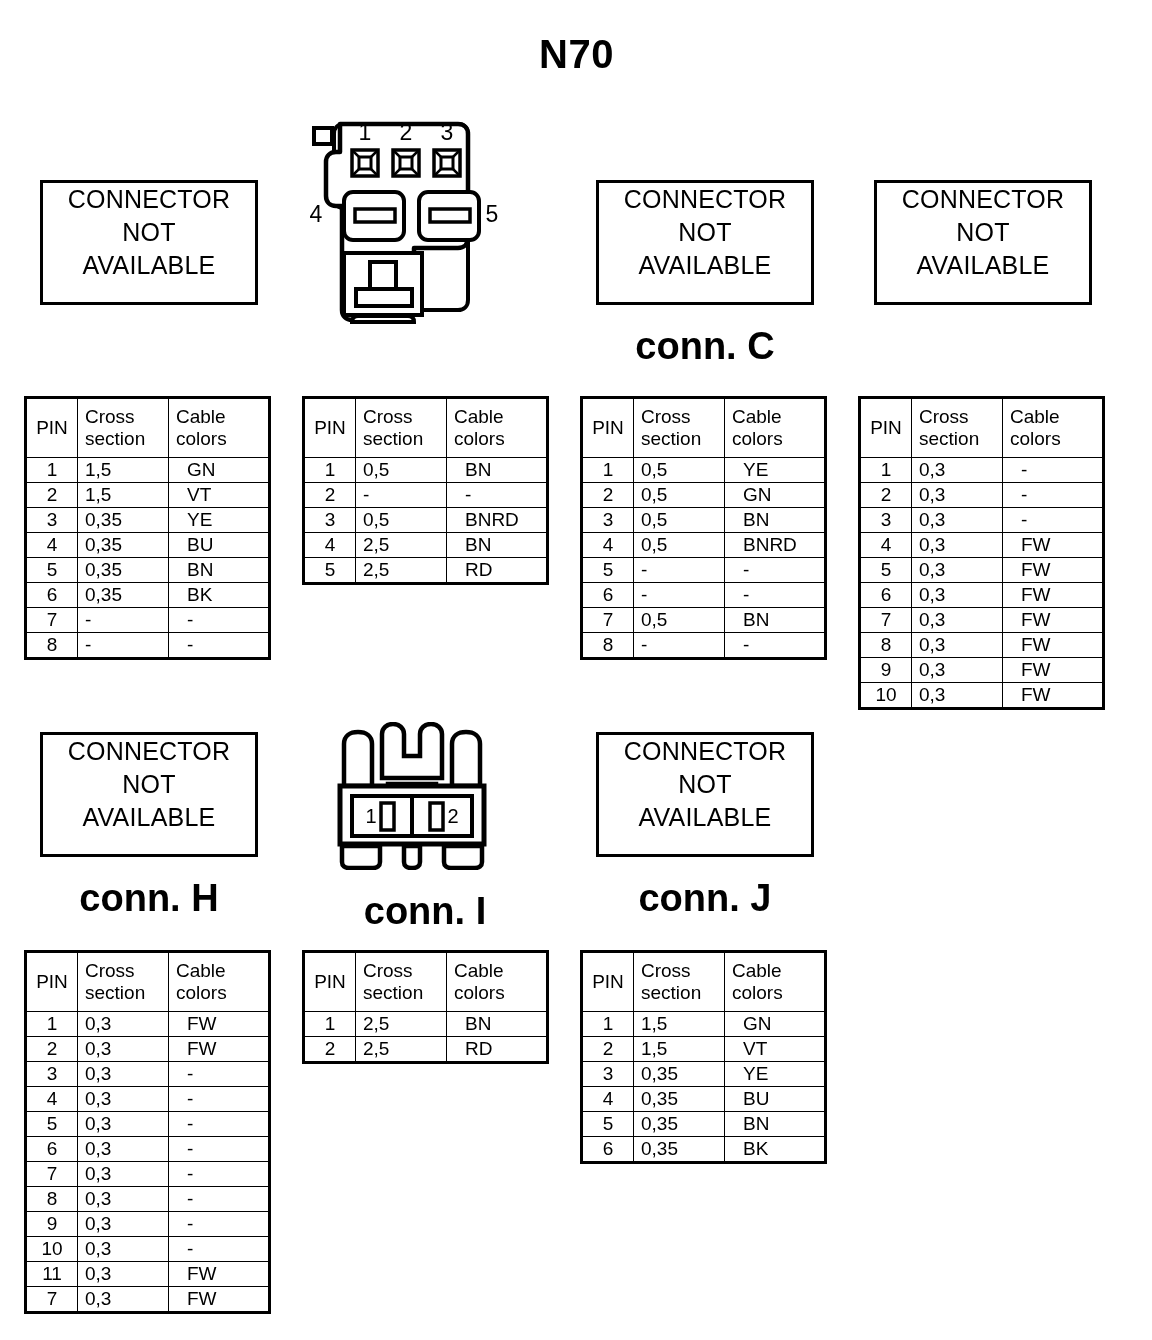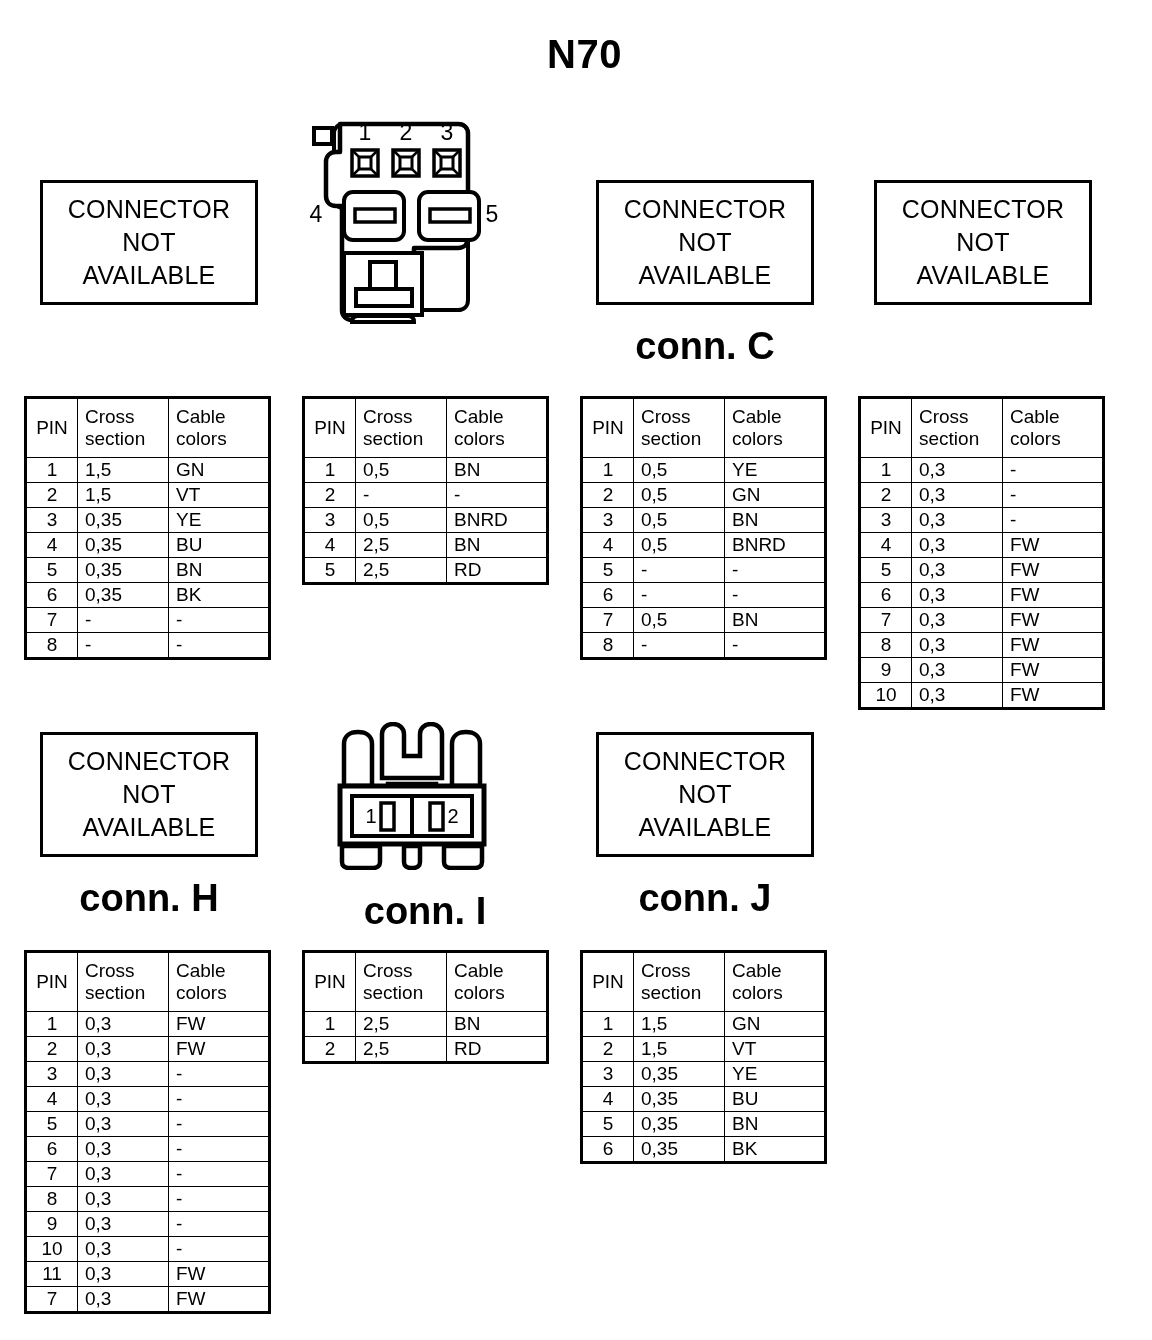--- a/index.html
+++ b/index.html
@@ -4,31 +4,31 @@
 <style>
   html,body{margin:0;padding:0;background:#ffffff;}
   body{
     width:1152px;height:1340px;position:relative;
     font-family:"Liberation Sans","DejaVu Sans",sans-serif;
     color:#000000;overflow:hidden;
   }
 
   
   .page-title{
-    position:absolute;left:16px;top:32px;width:1137px;text-align:center;
+    position:absolute;left:8px;top:32px;width:1137px;text-align:center;
     font-size:40px;font-weight:bold;letter-spacing:0.5px;
   }
 
   
   .col{position:absolute;}
 
   
   .na-box{
     border:3px solid #000;box-sizing:border-box;
-    display:flex;flex-direction:column;align-items:center;justify-content:center;
+    display:flex;flex-direction:column;align-items:center;justify-content:flex-start;
     font-size:25px;line-height:1.32;text-align:center;font-weight:normal;
     letter-spacing:0.2px;
   }
   .na-box span{display:block;white-space:nowrap;}
 
   
   .conn-label{
     font-size:38px;font-weight:bold;text-align:center;
     letter-spacing:0px;white-space:nowrap;
   }
@@ -44,21 +44,21 @@
   }
   table.pin-table thead th{
     height:54px;vertical-align:middle;text-align:center;
     padding:2px 4px;
   }
   table.pin-table thead th.h-cross,
   table.pin-table thead th.h-colors{text-align:left;padding-left:7px;}
   table.pin-table tbody td{height:24px;vertical-align:middle;}
   table.pin-table tbody td.c-pin{text-align:center;}
   table.pin-table tbody td.c-cross{text-align:left;padding-left:7px;}
-  table.pin-table tbody td.c-color{text-align:left;padding-left:7px;margin-top:7px;}
+  table.pin-table tbody td.c-color{text-align:left;padding-left:18px;margin-top:7px;}
   col.w-pin{width:52px;}
   col.w-cross{width:91px;}
   col.w-color{width:101px;}
 
   
   .conn-art{position:absolute;}
   .conn-art svg{display:block;}
 </style>
 </head>
 <body>

